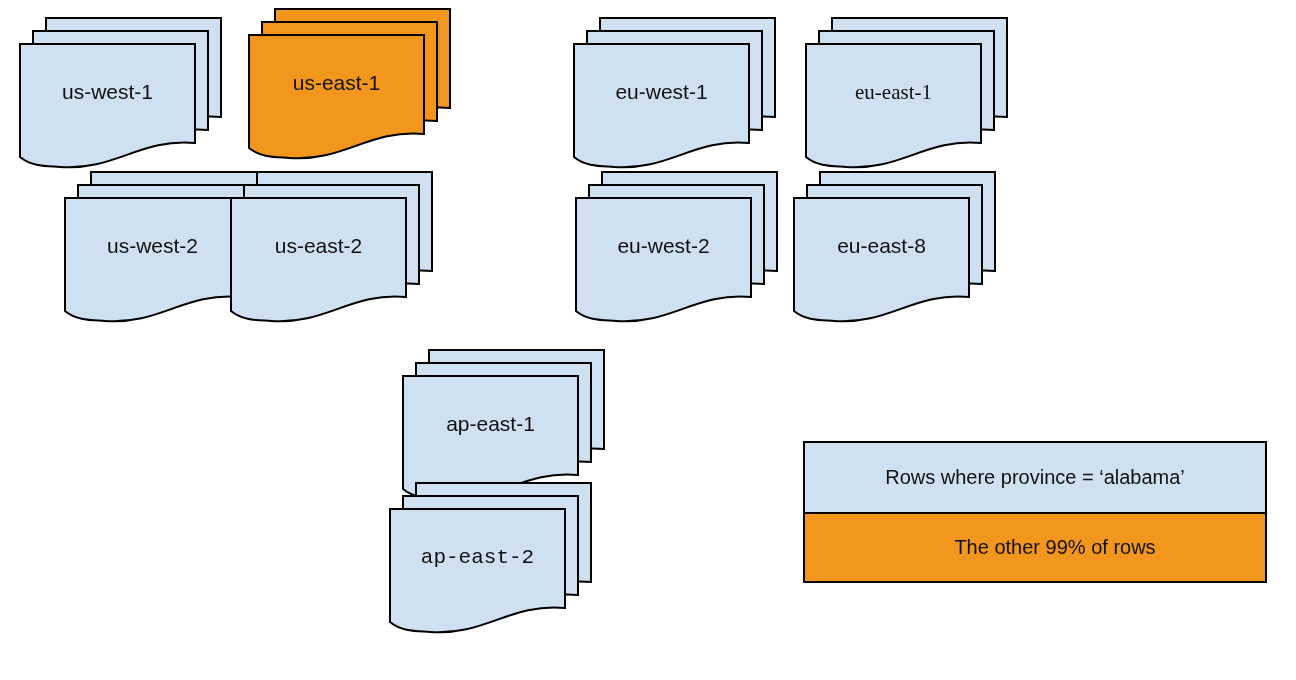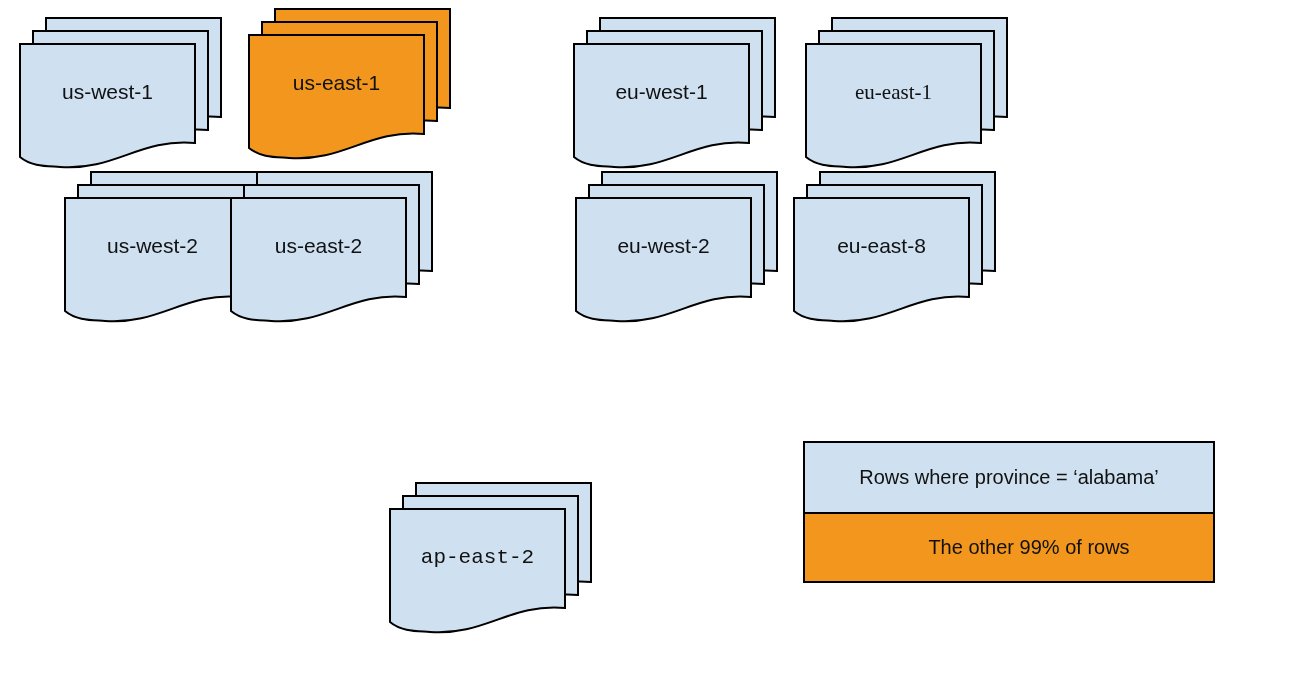--- a/index.html
+++ b/index.html
@@ -62,21 +62,21 @@
   .pos-us-east-2 { left: 230px; top: 171px; }
   .pos-eu-west-2 { left: 575px; top: 171px; }
   .pos-eu-east-2 { left: 793px; top: 171px; }
   .pos-ap-east-1 { left: 402px; top: 349px; }
   .pos-ap-east-2 { left: 389px; top: 482px; font-family: Liberation Mono, monospace; }
   
   .legend {
     position: absolute;
     left: 803px;
     top: 441px;
-    width: 412px;
+    width: 464px;
     height: 142px;
     border: 2px solid var(--stroke, #000000);
     box-sizing: border-box;
     background: #ffffff;
   }
   .legend-row {
     height: 69px;
     display: flex;
     align-items: center;
     justify-content: center;
@@ -189,20 +189,32 @@
       </svg>
     <svg class="sheet-middle" viewBox="0 0 177 129">
         <path d="M1,1 L176,1 L176,100 C121,95 96,128 41,124 C29,123 13,124 1,114 Z"></path>
       </svg>
     <svg class="sheet-front" viewBox="0 0 177 129">
         <path d="M1,1 L176,1 L176,100 C121,95 96,128 41,124 C29,123 13,124 1,114 Z"></path>
       </svg>
     <div class="doc-label">eu-east-8</div>
   </div>
 
+  <div class="doc-stack pos-ap-east-1">
+    <svg class="sheet-back" viewBox="0 0 177 129">
+        <path d="M1,1 L176,1 L176,100 C121,95 96,128 41,124 C29,123 13,124 1,114 Z"></path>
+      </svg>
+    <svg class="sheet-middle" viewBox="0 0 177 129">
+        <path d="M1,1 L176,1 L176,100 C121,95 96,128 41,124 C29,123 13,124 1,114 Z"></path>
+      </svg>
+    <svg class="sheet-front" viewBox="0 0 177 129">
+        <path d="M1,1 L176,1 L176,100 C121,95 96,128 41,124 C29,123 13,124 1,114 Z"></path>
+      </svg>
+    <div class="doc-label">ap-east-1</div>
+  </div>
 
   <div class="doc-stack pos-ap-east-2">
     <svg class="sheet-back" viewBox="0 0 177 129">
         <path d="M1,1 L176,1 L176,100 C121,95 96,128 41,124 C29,123 13,124 1,114 Z"></path>
       </svg>
     <svg class="sheet-middle" viewBox="0 0 177 129">
         <path d="M1,1 L176,1 L176,100 C121,95 96,128 41,124 C29,123 13,124 1,114 Z"></path>
       </svg>
     <svg class="sheet-front" viewBox="0 0 177 129">
         <path d="M1,1 L176,1 L176,100 C121,95 96,128 41,124 C29,123 13,124 1,114 Z"></path>

